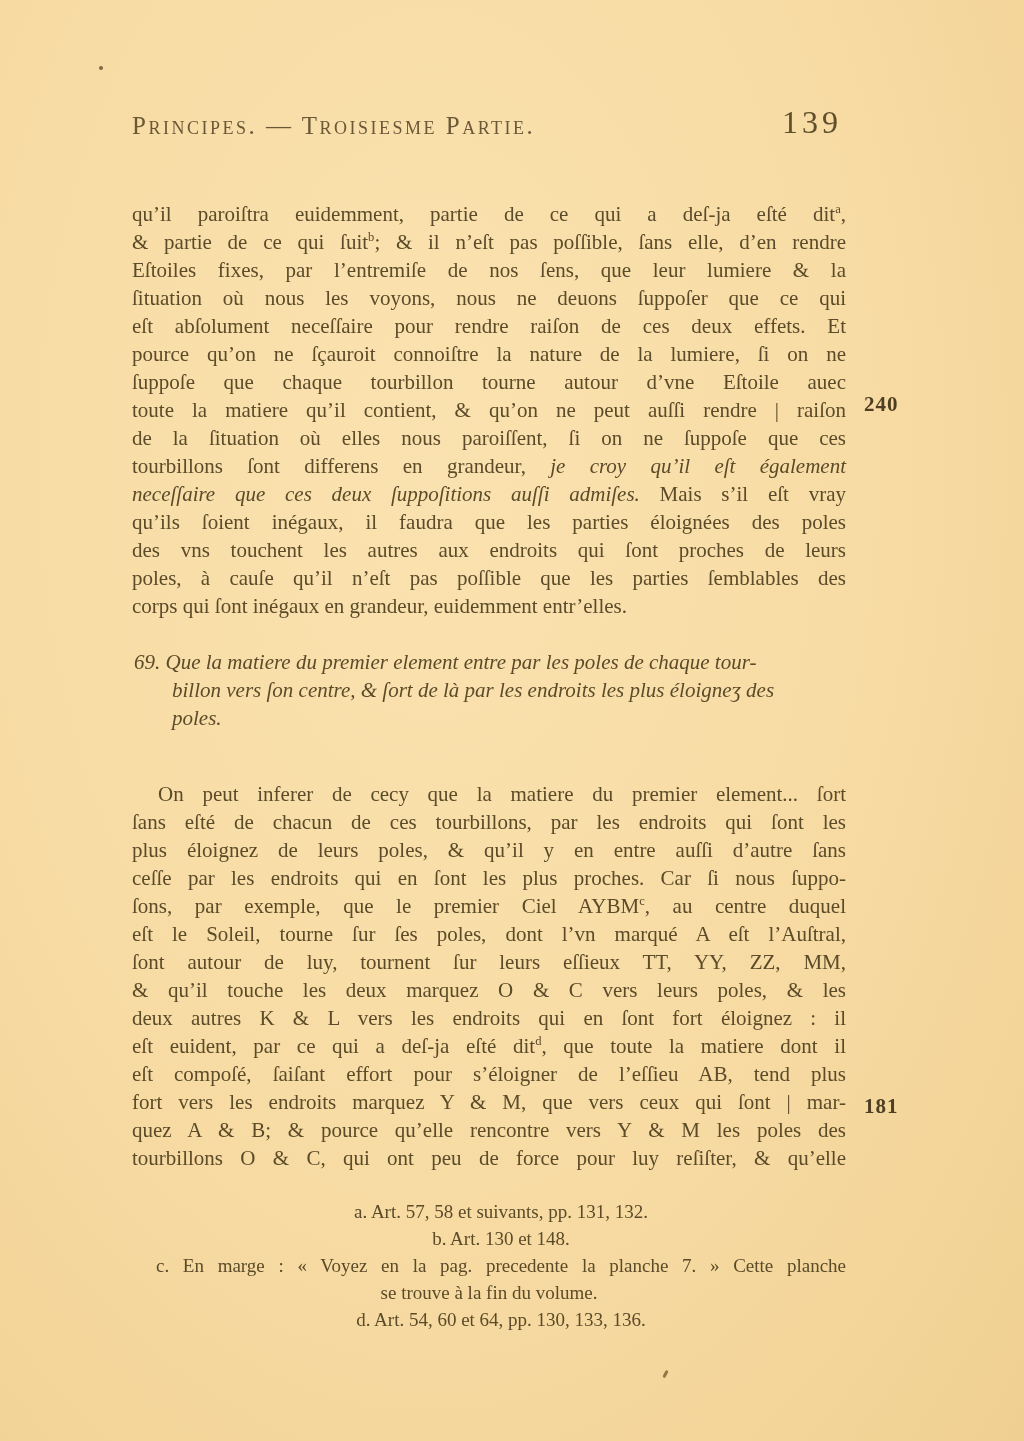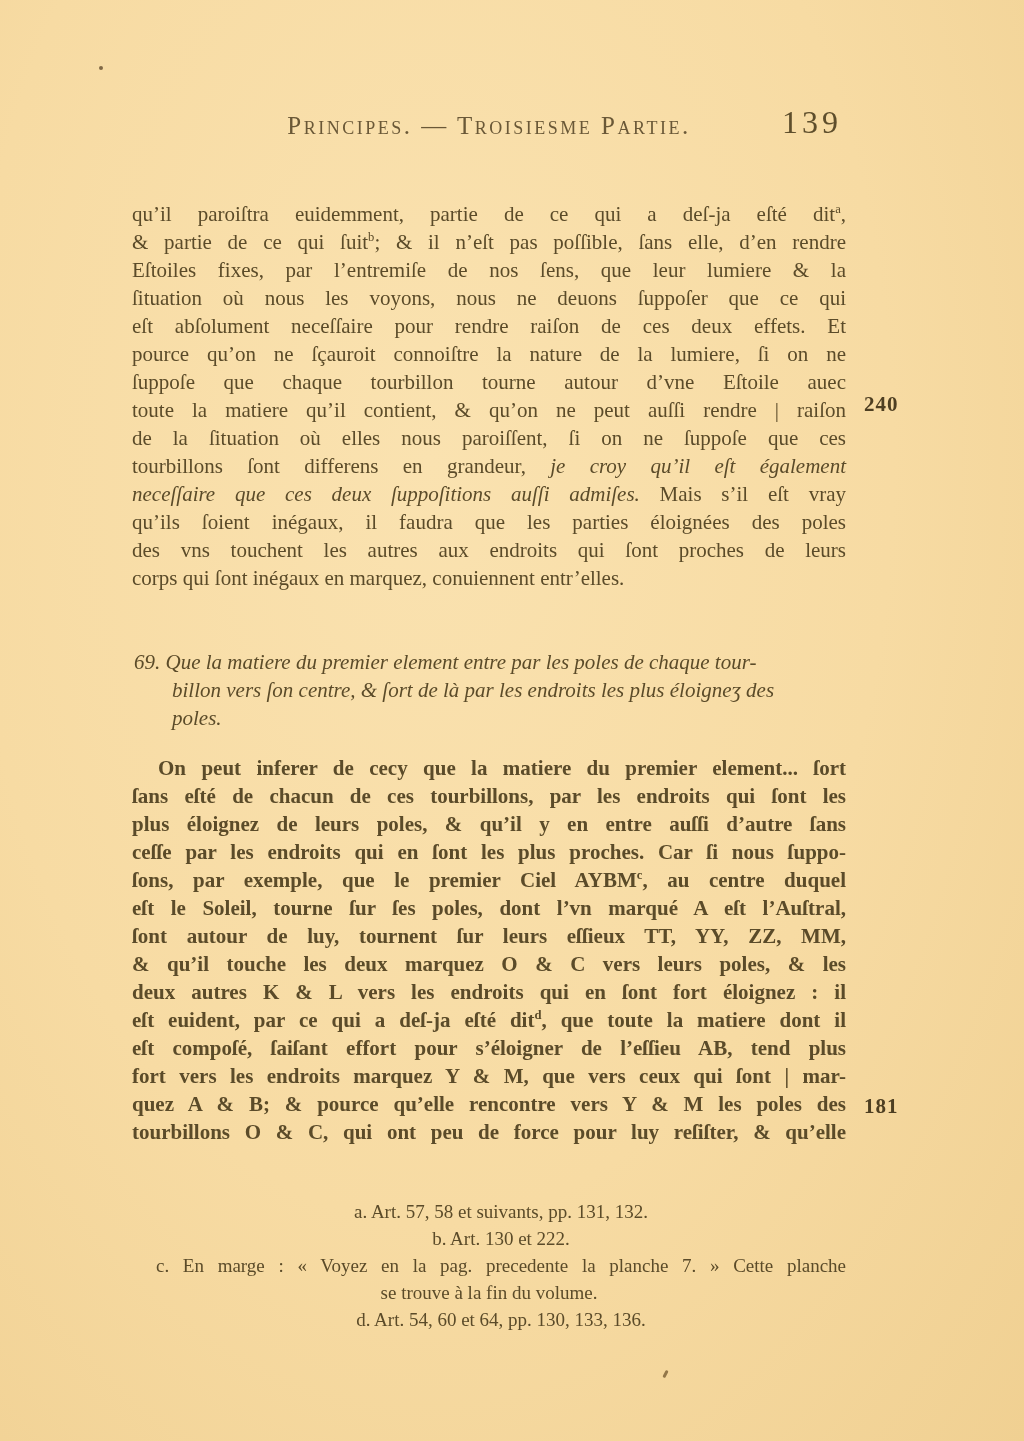--- a/index.html
+++ b/index.html
@@ -6,35 +6,34 @@
   .page{
     position:relative;
     width:1024px;height:1441px;
     background:radial-gradient(ellipse at 42% 32%, #fae2b0 0%, #f7dba3 55%, #f0d092 100%);
     font-family:"Liberation Serif","DejaVu Serif",serif;
     color:#5b4b29;
     overflow:hidden;
   }
   .running-head{
     position:absolute;top:112px;left:132px;width:714px;
-    text-align:center;
     font-variant:small-caps;
     font-size:25px;letter-spacing:2.5px;
     color:#6a5837;
     white-space:nowrap;
   }
   .folio{
     position:absolute;top:104px;left:782px;width:80px;
     font-size:32px;letter-spacing:4px;
     color:#5e4e2c;
   }
   .block{position:absolute;left:132px;width:714px;font-size:21px;line-height:28px;}
   .p1{top:164px;margin-top:36px;}
   .heading{top:648px;font-style:italic;left:134px;}
-  .p2{top:754px;font-weight:bold;}
+  .p2{top:780px;}
   .footnotes{top:1198px;font-size:19px;line-height:27px;}
   .ln{min-height:28px;}
   .footnotes .ln{min-height:27px;text-align:center;}
   .just{text-align:justify;text-align-last:justify;}
   .first{text-indent:26px;}
   .cont{padding-left:38px;}
   .indent{padding-left:24px;}
   .it{font-style:italic;}
   sup{font-size:0.6em;vertical-align:super;line-height:0;}
   .margin-note{
@@ -73,21 +72,22 @@
       <div class="ln just"><span>ſituation où nous les voyons, nous ne deuons ſuppoſer que ce qui</span></div>
       <div class="ln just"><span>eſt abſolument neceſſaire pour rendre raiſon de ces deux effets. Et</span></div>
       <div class="ln just"><span>pource qu’on ne ſçauroit connoiſtre la nature de la lumiere, ſi on ne</span></div>
       <div class="ln just"><span>ſuppoſe que chaque tourbillon tourne autour d’vne Eſtoile auec</span></div>
       <div class="ln just"><span>toute la matiere qu’il contient, &amp; qu’on ne peut auſſi rendre | raiſon</span></div>
       <div class="ln just"><span>de la ſituation où elles nous paroiſſent, ſi on ne ſuppoſe que ces</span></div>
       <div class="ln just"><span>tourbillons ſont differens en grandeur, </span><span class="it">je croy qu’il eſt également</span></div>
       <div class="ln just"><span class="it">neceſſaire que ces deux ſuppoſitions auſſi admiſes.</span><span> Mais s’il eſt vray</span></div>
       <div class="ln just"><span>qu’ils ſoient inégaux, il faudra que les parties éloignées des poles</span></div>
       <div class="ln just"><span>des vns touchent les autres aux endroits qui ſont proches de leurs</span></div>
-      <div class="ln"><span>corps qui ſont inégaux en marquez, conuiennent entr’elles.</span></div>
+      <div class="ln just"><span>poles, à cauſe qu’il n’eſt pas poſſible que les parties ſemblables des</span></div>
+      <div class="ln"><span>corps qui ſont inégaux en grandeur, euidemment entr’elles.</span></div>
     </section>
   <section class="block heading">
       <div class="ln"><span>69. Que la matiere du premier element entre par les poles de chaque tour-</span></div>
       <div class="ln cont"><span>billon vers ſon centre, &amp; ſort de là par les endroits les plus éloigneʒ des</span></div>
       <div class="ln cont"><span>poles.</span></div>
     </section>
   <section class="block p2">
       <div class="ln just first"><span>On peut inferer de cecy que la matiere du premier element... ſort</span></div>
       <div class="ln just"><span>ſans eſté de chacun de ces tourbillons, par les endroits qui ſont les</span></div>
       <div class="ln just"><span>plus éloignez de leurs poles, &amp; qu’il y en entre auſſi d’autre ſans</span></div>
@@ -98,20 +98,20 @@
       <div class="ln just"><span>&amp; qu’il touche les deux marquez O &amp; C vers leurs poles, &amp; les</span></div>
       <div class="ln just"><span>deux autres K &amp; L vers les endroits qui en ſont fort éloignez : il</span></div>
       <div class="ln just"><span>eſt euident, par ce qui a deſ-ja eſté dit</span><sup>d</sup><span>, que toute la matiere dont il</span></div>
       <div class="ln just"><span>eſt compoſé, ſaiſant effort pour s’éloigner de l’eſſieu AB, tend plus</span></div>
       <div class="ln just"><span>fort vers les endroits marquez Y &amp; M, que vers ceux qui ſont | mar-</span></div>
       <div class="ln just"><span>quez A &amp; B; &amp; pource qu’elle rencontre vers Y &amp; M les poles des</span></div>
       <div class="ln just"><span>tourbillons O &amp; C, qui ont peu de force pour luy reſiſter, &amp; qu’elle</span></div>
     </section>
   <section class="block footnotes">
       <div class="ln indent"><span>a. Art. 57, 58 et suivants, pp. 131, 132.</span></div>
-      <div class="ln indent"><span>b. Art. 130 et 222.</span></div>
+      <div class="ln indent"><span>b. Art. 130 et 148.</span></div>
       <div class="ln just indent"><span>c. En marge : « Voyez en la pag. precedente la planche 7. » Cette planche</span></div>
       <div class="ln"><span>se trouve à la fin du volume.</span></div>
       <div class="ln indent"><span>d. Art. 54, 60 et 64, pp. 130, 133, 136.</span></div>
     </section>
 
   <div class="speck-comma"></div>
 </div>
 
 </body></html>

